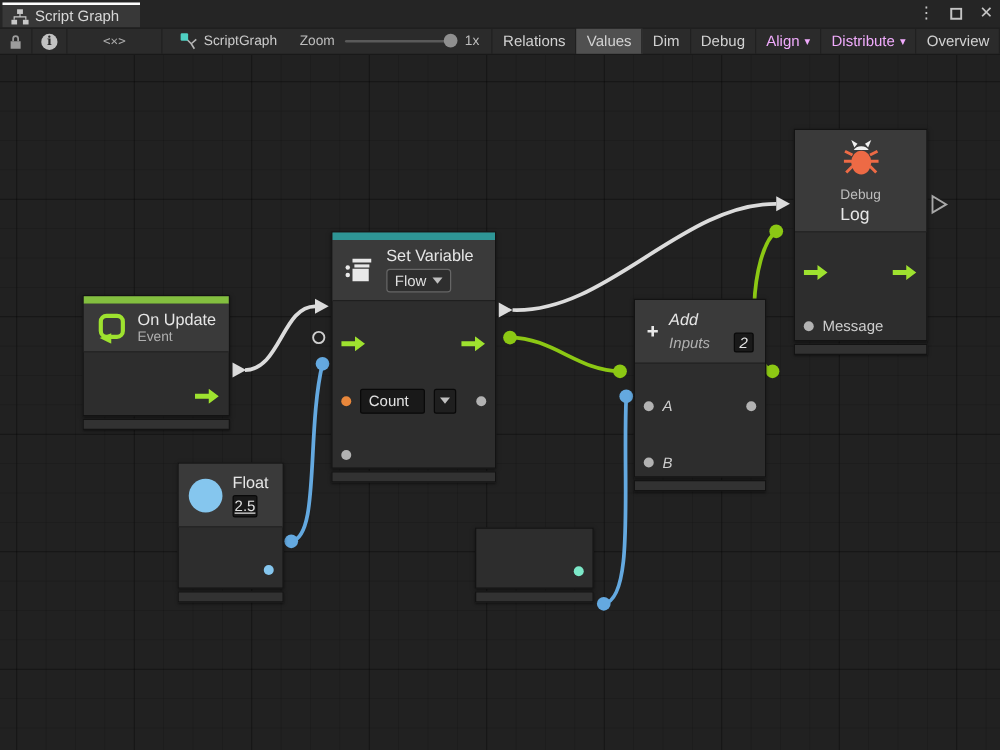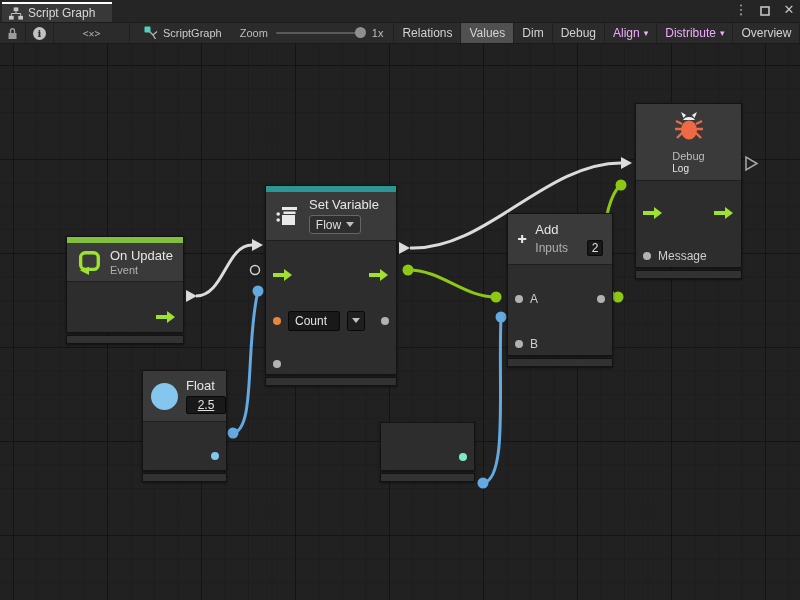--- a/index.html
+++ b/index.html
@@ -281,40 +281,40 @@
       </div>
       <div class="nfooter"></div>
     </div>
 
     <div class="node" style="left:142px; top:326px; width:85px;">
       <div class="nbox">
         <div class="hdr" style="padding:7px 8px;">
           <span class="big-circle" style="background:#85c6ee"></span>
           <div class="titles">
             <div class="t1">Float</div>
-            <div class="field" style="width:40px; height:18px; margin-top:2px;text-decoration:underline;">2.5</div>
+            <div class="field" style="width:20px; height:18px; margin-top:2px;text-decoration:underline;">2.5</div>
           </div>
         </div>
         <div class="nrow end" style="height:28px;">
           <span class="dot blue"></span>
         </div>
       </div>
       <div class="nfooter"></div>
     </div>
 
     <div class="node" style="left:380px; top:378px; width:95px;">
       <div class="nbox">
         <div class="nrow end" style="height:27px;">
           <span class="dot mint"></span>
         </div>
       </div>
       <div class="nfooter"></div>
     </div>
 
-    <div class="node" style="left:507px; top:169px; width:106px;">
+    <div class="node" style="left:507px; top:195px; width:106px;font-style:italic;">
       <div class="nbox">
         <div class="hdr" style="padding:8px 9px;">
           <svg width="30" height="30" viewBox="0 0 30 30">
             <path d="M15 3 V27 M3 15 H27" stroke="#e8e8e8" stroke-width="6"></path>
           </svg>
           <div class="titles">
             <div class="t1">Add</div>
             <div style="display:flex; align-items:center; gap:19px; margin-top:2px;">
               <span class="t2" style="font-size:12px;">Inputs</span>
               <div class="field" style="width:16px; height:16px;">2</div>
@@ -340,21 +340,21 @@
         <div class="hdr" style="padding:6px 9px;flex-direction:column;">
           <svg width="28" height="32" viewBox="0 0 28 32">
             <polygon points="6,2 11,5 8.5,8" fill="#f0f0f0"></polygon>
             <polygon points="22,2 17,5 19.5,8" fill="#f0f0f0"></polygon>
             <path d="M8 10 a6.5 5 0 0 1 12 0 z" fill="#f0f0f0"></path>
             <path d="M7 14 L1 11 M7 19 L0 19 M7 23 L2 28 M21 14 L27 11 M21 19 L28 19 M21 23 L26 28" stroke="#ed6a45" stroke-width="2.4" fill="none"></path>
             <ellipse cx="14" cy="20" rx="8" ry="9.5" fill="#ed6a45"></ellipse>
           </svg>
           <div class="titles">
             <div class="kicker">Debug</div>
-            <div class="t1" style="font-size:10px;">Log</div>
+            <div class="t1" style="font-size:14px;">Log</div>
           </div>
         </div>
         <div class="nrow spread" style="height:24px;">
           <svg class="flow-arrow" width="20" height="12" viewBox="0 0 20 12">
             <polygon points="0,4 11,4 11,0 19,6 11,12 11,8 0,8" fill="#9ee22f"></polygon>
           </svg>
           <svg class="flow-arrow" width="20" height="12" viewBox="0 0 20 12">
             <polygon points="0,4 11,4 11,0 19,6 11,12 11,8 0,8" fill="#9ee22f"></polygon>
           </svg>
         </div>

